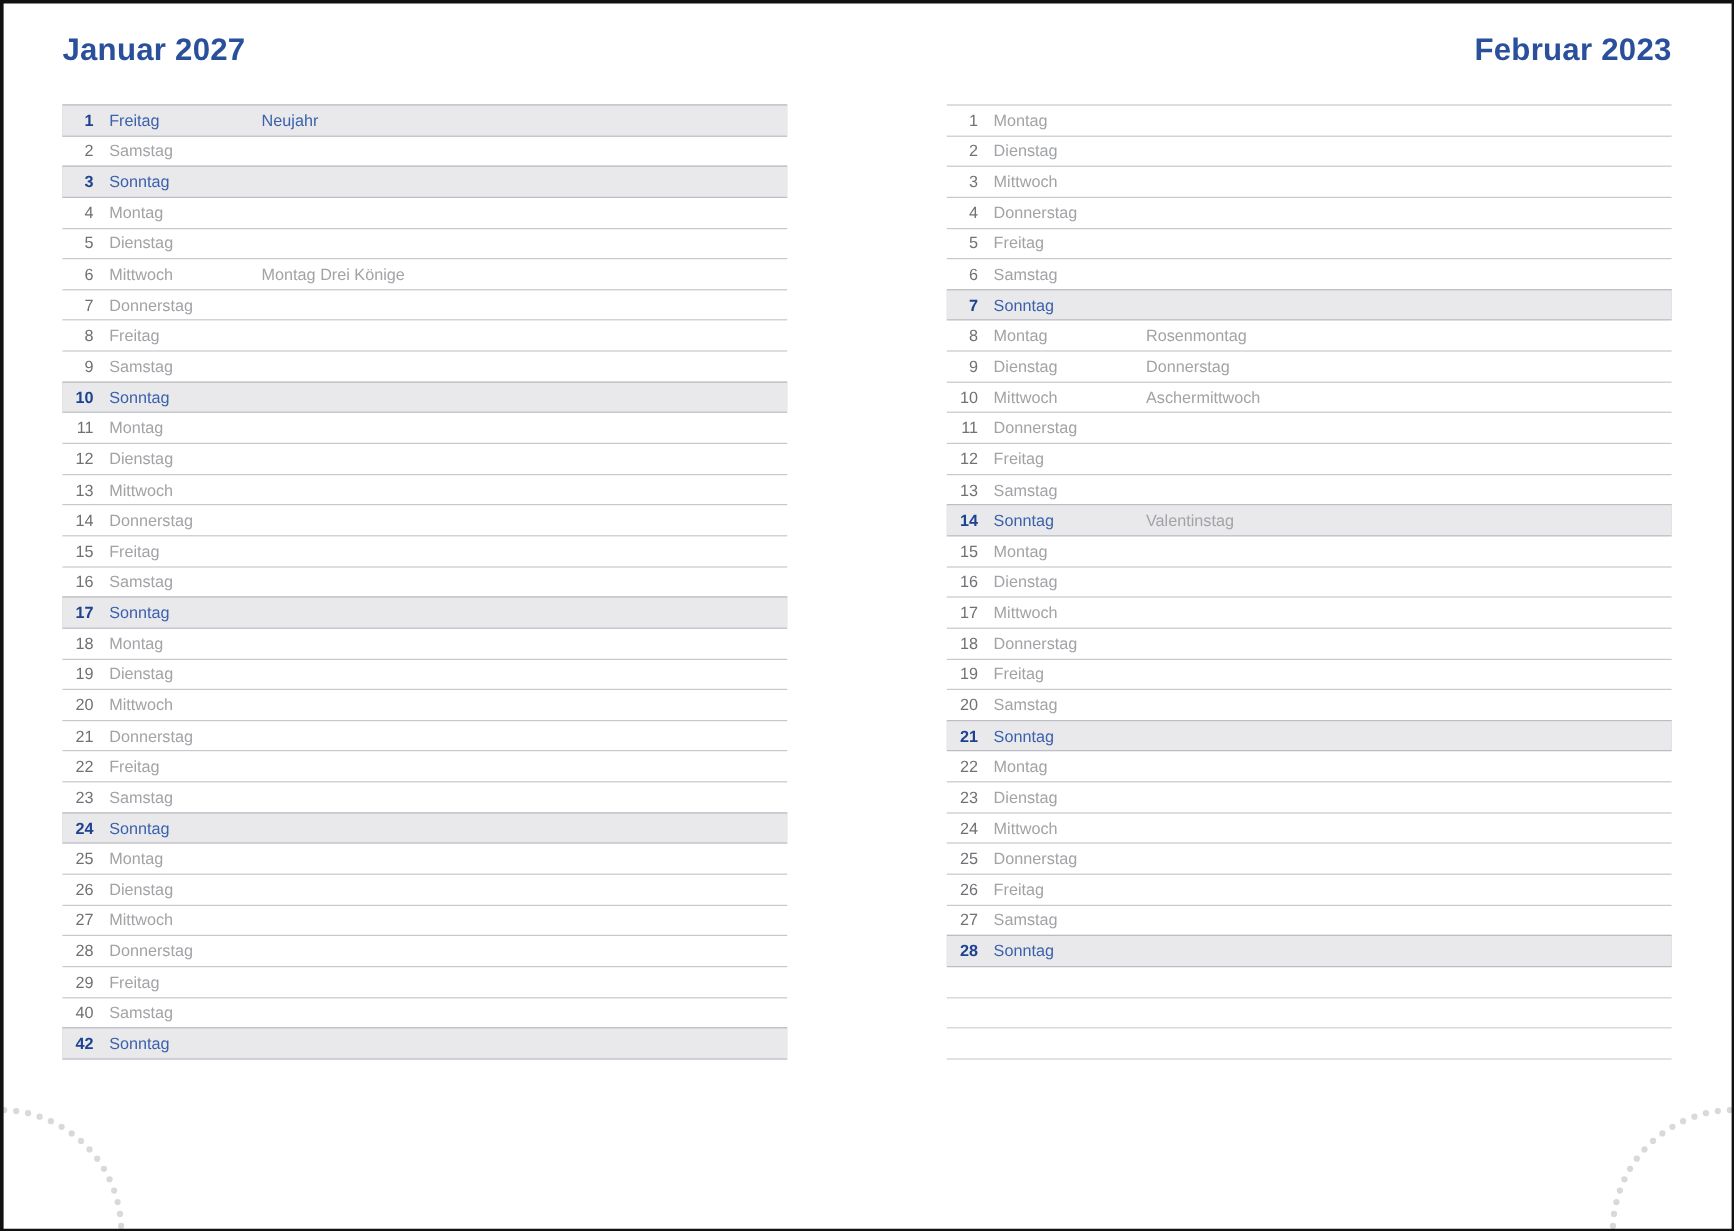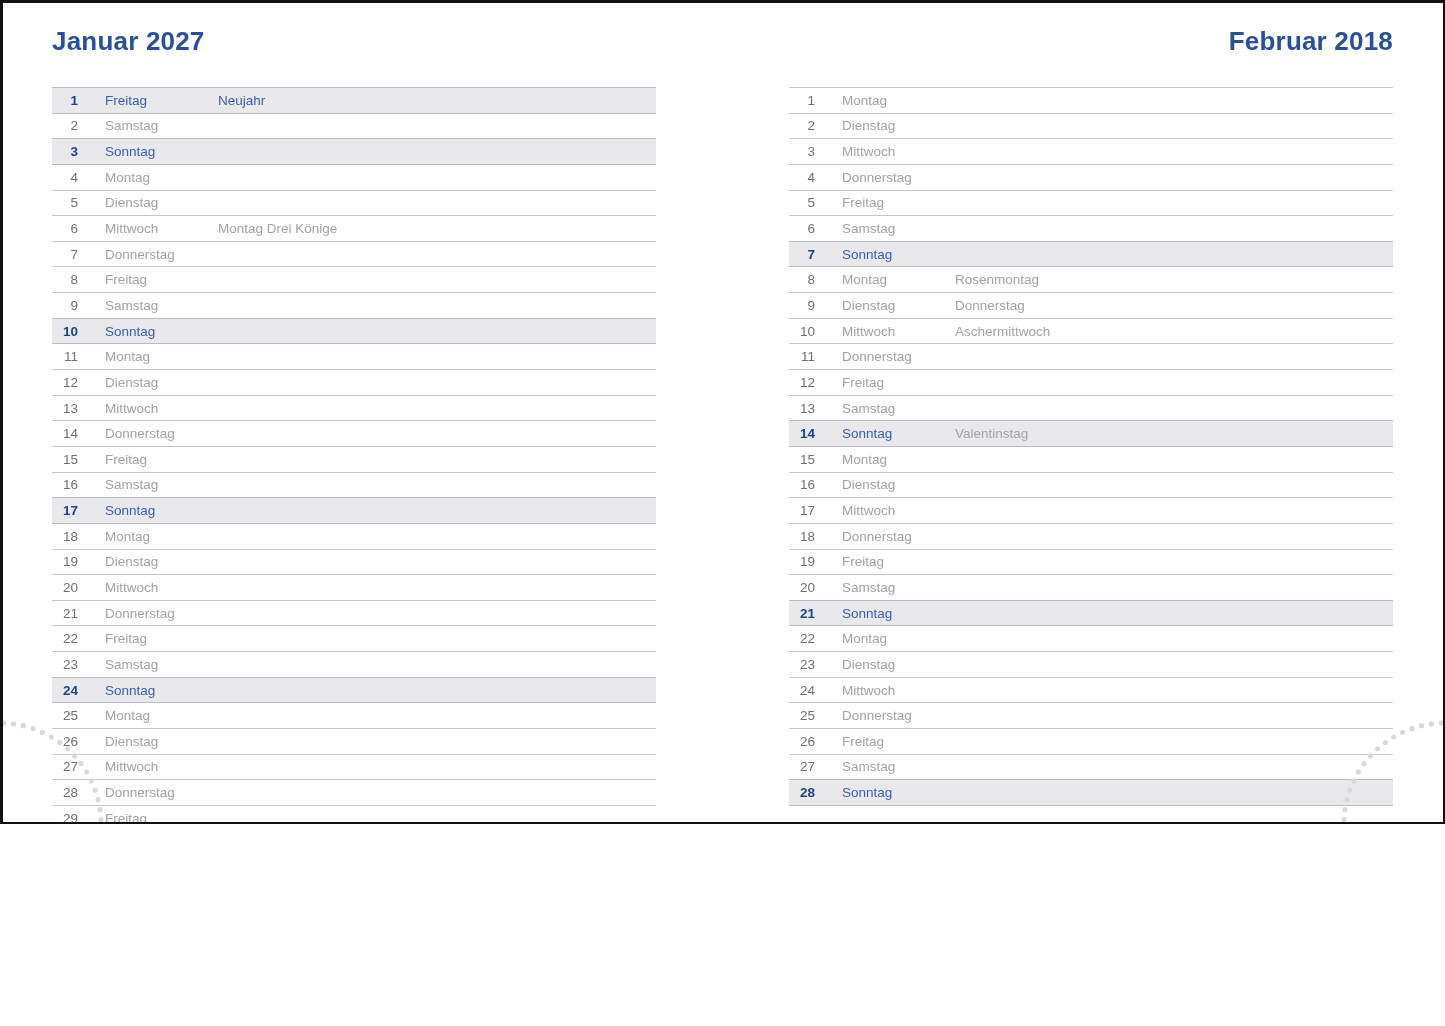--- a/index.html
+++ b/index.html
@@ -1,18 +1,18 @@
 <!DOCTYPE html>
 <html style="--title-blue: #2b509b; --sun-blue: #3a61ab; --sun-num-blue: #1d4390; --num-gray: #6f7174; --text-gray: #a1a3a6; --hl-bg: #e9e9ec; --rule: #c7c8cb; --rule-dark: #bcbdc2; --rule-light: #cfd0d2;"><head>
 <meta charset="utf-8">
 <style>
   html,body{margin:0;padding:0;background:#ffffff;}
   .page{
     position:relative;
-    width:1445px;height:824px;
+    width:1445px;height:1026px;
     background:#ffffff;
     overflow:hidden;
     font-family:"Liberation Sans", sans-serif;
   }
   .frame{
     position:absolute;inset:0;
     border-top:3px solid #111;
     border-left:3px solid #111;
     border-right:2px solid #111;
     border-bottom:2px solid #111;
@@ -49,21 +49,21 @@
     border-bottom-color:var(--rule-dark,#bcbdc2);
     box-shadow:0 -1px 0 var(--rule-dark,#bcbdc2);
   }
   .row.empty{border-bottom-color:var(--rule-light,#cfd0d2);}
   .num{
     width:26px;flex:0 0 26px;
     text-align:right;
     color:var(--num-gray,#6f7174);
   }
   .row.hl .num{color:var(--sun-num-blue,#1d4390);font-weight:bold;}
-  .day{margin-left:27px;}
+  .day{margin-left:13px;}
   .row.hl .day{color:var(--sun-blue,#3a61ab);}
   .note{position:absolute;left:166px;color:var(--text-gray,#a1a3a6);}
   .note.blue{color:var(--sun-blue,#3a61ab);}
   .corner-dots{position:absolute;bottom:0;width:110px;height:110px;z-index:5;}
   .corner-dots.left{left:0;}
   .corner-dots.right{right:0;}
 </style>
 </head>
 <body>
 
@@ -196,21 +196,21 @@
           <span class="day">Samstag</span>
         </div>
         <div class="row hl">
           <span class="num">42</span>
           <span class="day">Sonntag</span>
         </div>
       </div>
   </div>
 
   <div class="month feb">
-    <div class="month-title">Februar 2018</div>
+    <div class="month-title">Februar 2023</div>
     <div class="rows">
         <div class="row">
           <span class="num">1</span>
           <span class="day">Montag</span>
         </div>
         <div class="row">
           <span class="num">2</span>
           <span class="day">Dienstag</span>
         </div>
         <div class="row">

